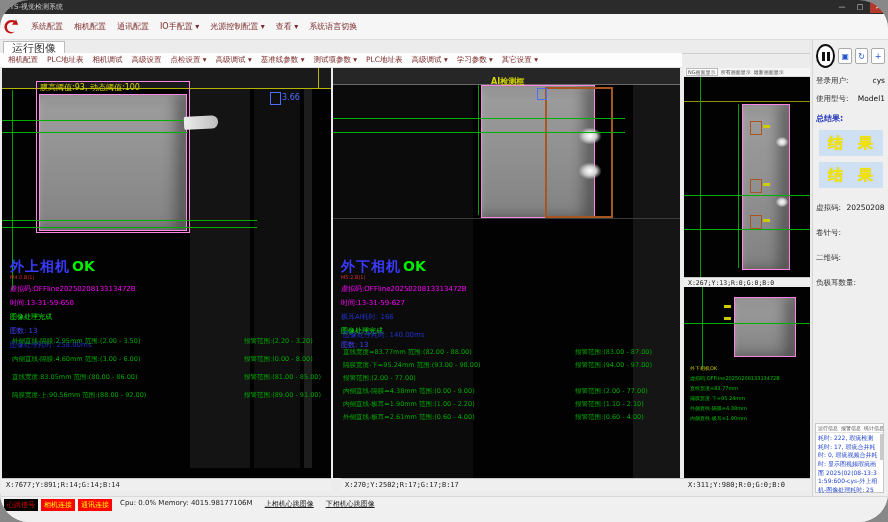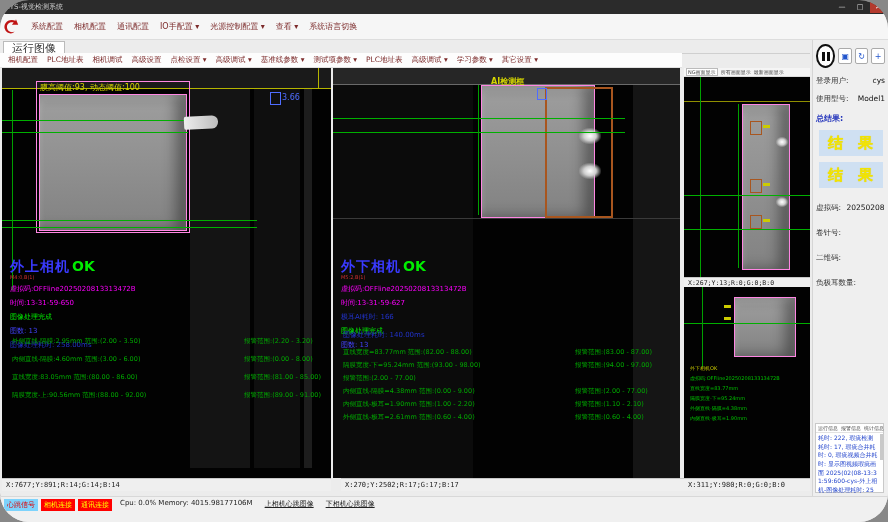--- a/index.html
+++ b/index.html
@@ -101,21 +101,21 @@
   .infobox{position:absolute;left:2px;top:383px;width:69px;height:70px;background:#fff;border:1px solid #c9c9c9;box-sizing:border-box;}
   .infotabs{display:flex;gap:3px;padding:1px 2px;border-bottom:1px solid #e2e2e2;}
   .infotabs span{font-size:5px;color:#444;white-space:nowrap;}
   .infotext{font-size:6px;color:#2244cc;line-height:1.45;padding:1px 4px 1px 2px;word-break:break-all;}
   .scrollbar{position:absolute;right:0px;top:10px;width:3px;height:26px;background:#c9c9c9;}
 
   
   .statusbar{position:absolute;left:0;top:496px;width:888px;height:26px;background:#f0f0f0;
              border-top:1px solid #d8d8d8;display:flex;align-items:flex-start;padding:2px 0 0 4px;box-sizing:border-box;}
   .badge{font-size:7px;padding:1px 3px;margin-right:3px;white-space:nowrap;}
-  .badge.warn{background:#7dd3fc;color:#e00000;}
+  .badge.warn{background:#000000;color:#e00000;}
   .badge.alarm{background:#ff0000;color:#ffff00;}
   .cputext{font-size:7px;color:#222;margin-left:5px;white-space:nowrap;}
   .hb-link{font-size:7px;color:#222;text-decoration:underline;margin-left:12px;white-space:nowrap;}
 </style>
 </head>
 <body>
 
 <div id="app">
 
   <div class="titlebar">

